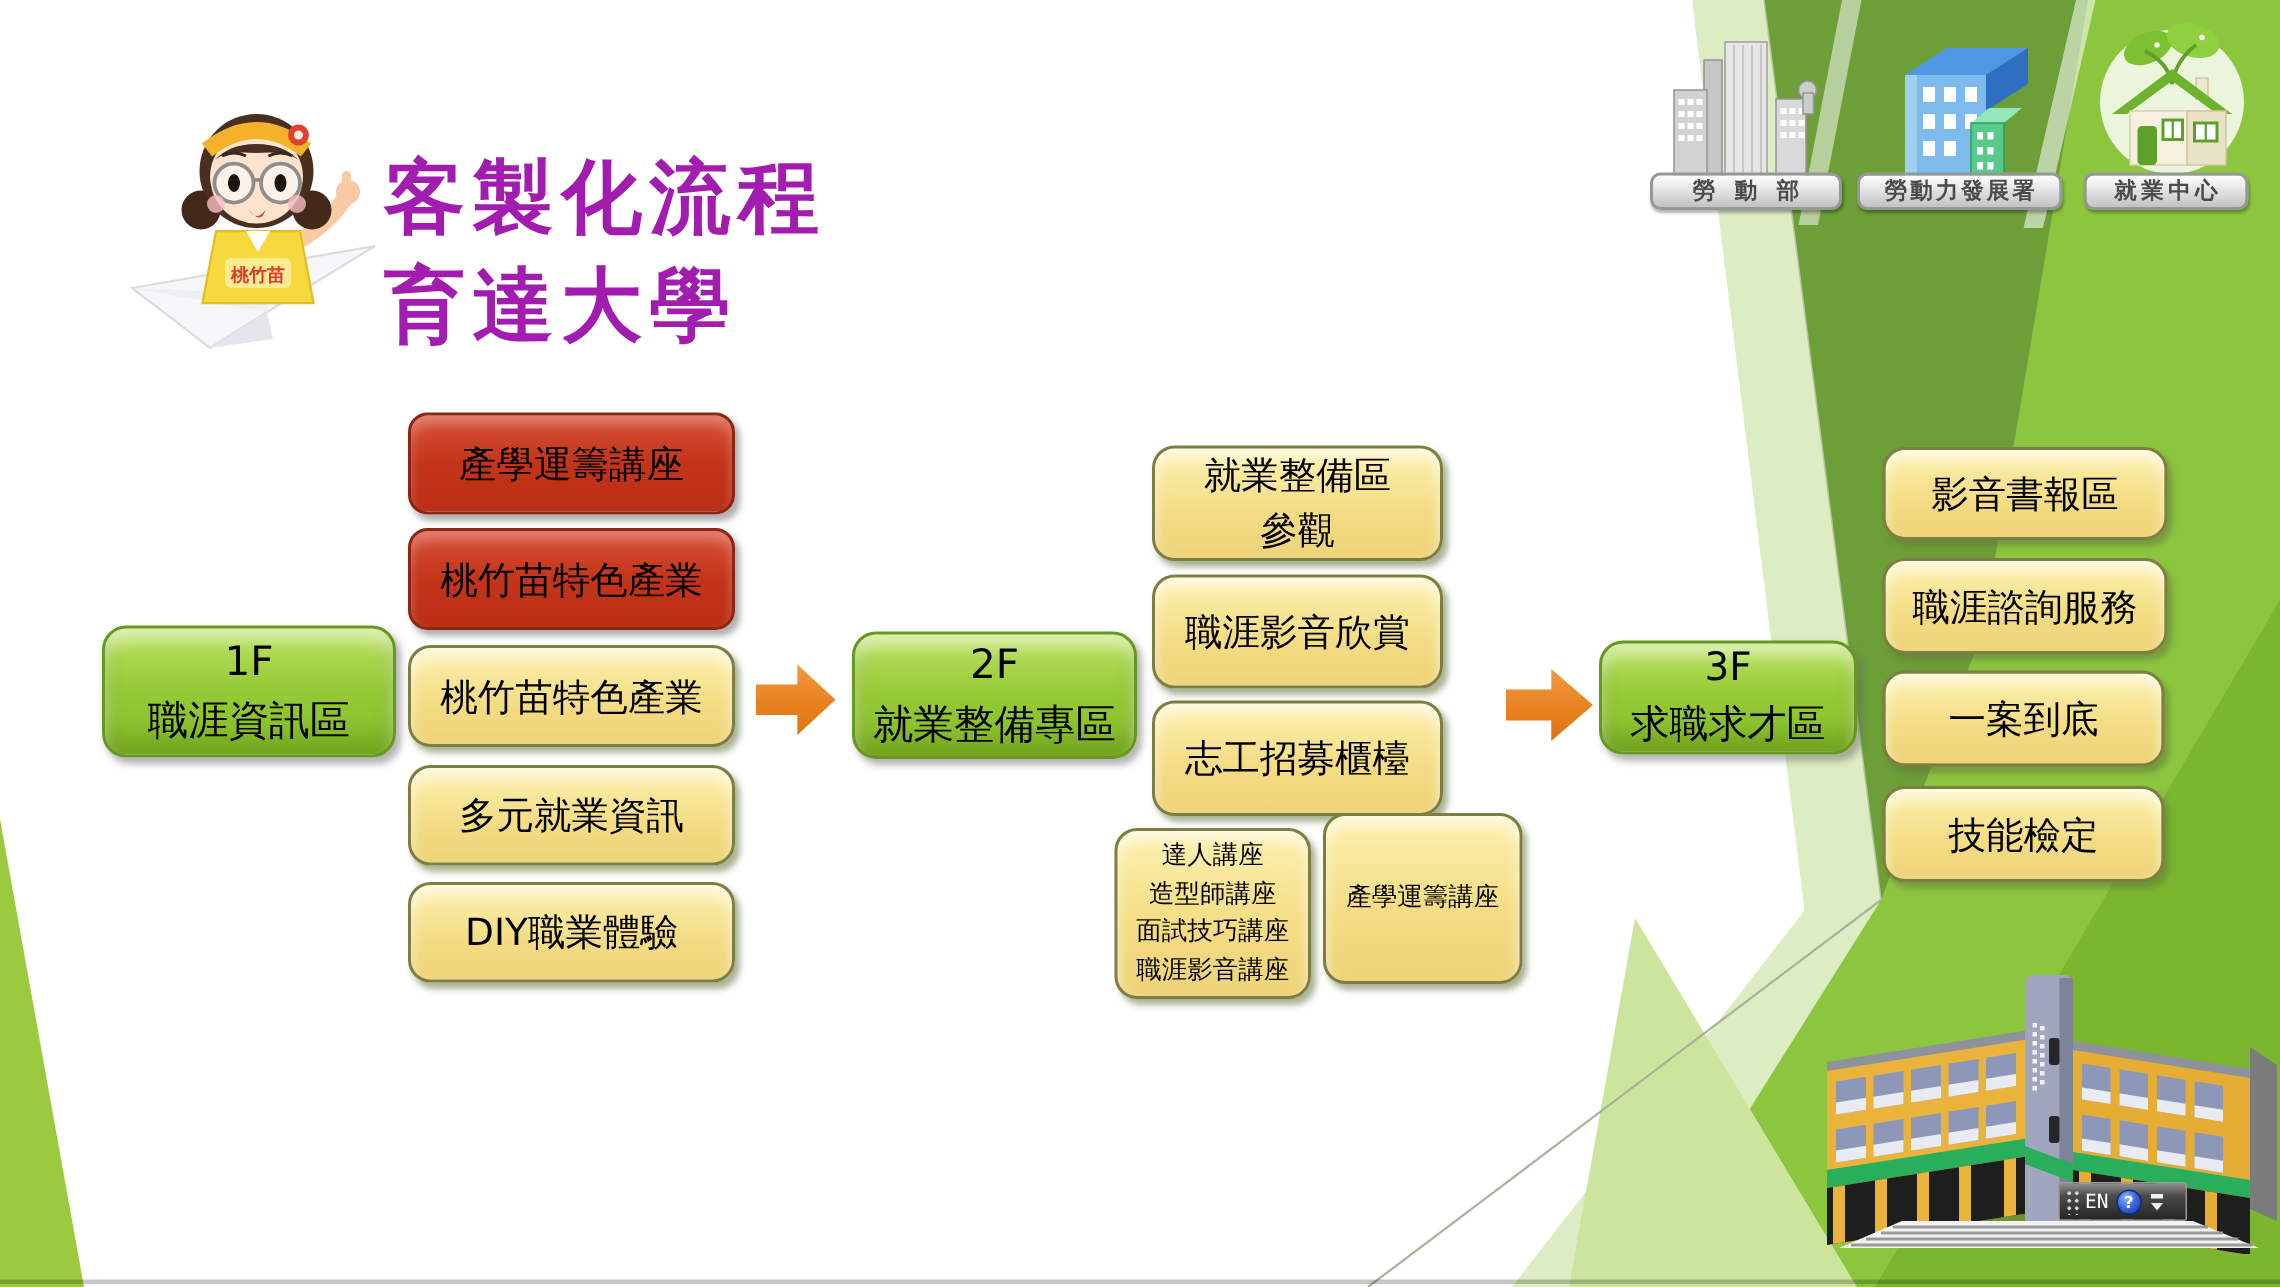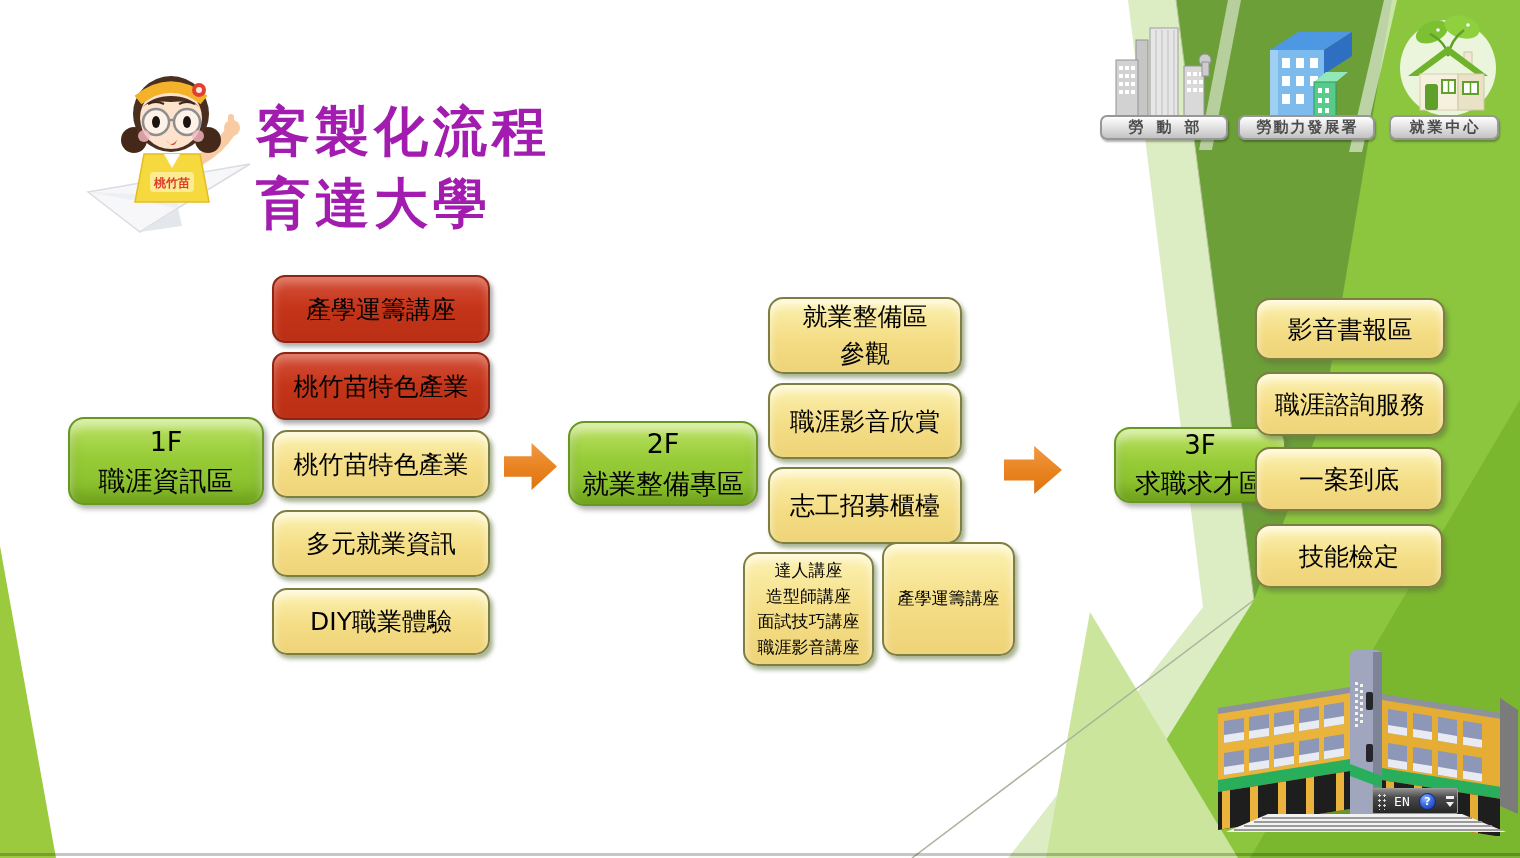--- a/index.html
+++ b/index.html
@@ -66,21 +66,20 @@
   .ls-mid{letter-spacing:3px;padding-left:3px;}
   .ls-sm{letter-spacing:2px;padding-left:2px;}
 
   
   .langbar{
     position:absolute;left:1372px;top:788px;width:86px;height:26px;
     background:linear-gradient(180deg,#909090 0%,#4a4a4a 35%,#262626 100%);
     border:1px solid #9b9b9b;border-radius:2px;
     display:flex;align-items:center;box-sizing:border-box;padding:0 3px;
     z-index:6;
-    justify-content:space-between;
   }
   .grip{
     width:10px;height:18px;margin-right:4px;cursor:move;
     background-image:radial-gradient(circle,#d9d9d9 1px,transparent 1.2px);
     background-size:5px 5px;background-position:1px 1px;
   }
   .lang-code{color:#fff;font-size:13px;font-family:"DejaVu Sans Mono","Liberation Mono",monospace;margin-right:5px;}
   .help-btn{
     width:17px;height:17px;border-radius:50%;
     background:radial-gradient(circle at 35% 30%,#8cb6ff 0%,#3d6ae0 45%,#15339f 100%);
@@ -298,21 +297,21 @@
     <span>造型師講座</span>
     <span>面試技巧講座</span>
     <span>職涯影音講座</span>
   </div>
   <div class="fbox box-yellow box-small" style="left:882px;top:542px;width:133px;height:114px;">
     <span>產學運籌講座</span>
   </div>
 
   <div class="flow-arrow" style="left:1004px;top:444px;width:58px;height:52px;"></div>
 
-  <div class="fbox box-green two-line" style="left:1066px;top:427px;width:172px;height:76px;font-size:26px;margin-left:48px;">
+  <div class="fbox box-green two-line" style="left:1066px;top:427px;width:172px;height:76px;font-size:26px;">
     <span>3F</span>
     <span>求職求才區</span>
   </div>
   <div class="fbox box-yellow" style="left:1255px;top:298px;width:190px;height:62px;">
     <span>影音書報區</span>
   </div>
   <div class="fbox box-yellow" style="left:1255px;top:372px;width:190px;height:64px;">
     <span>職涯諮詢服務</span>
   </div>
   <div class="fbox box-yellow" style="left:1255px;top:447px;width:188px;height:64px;">

